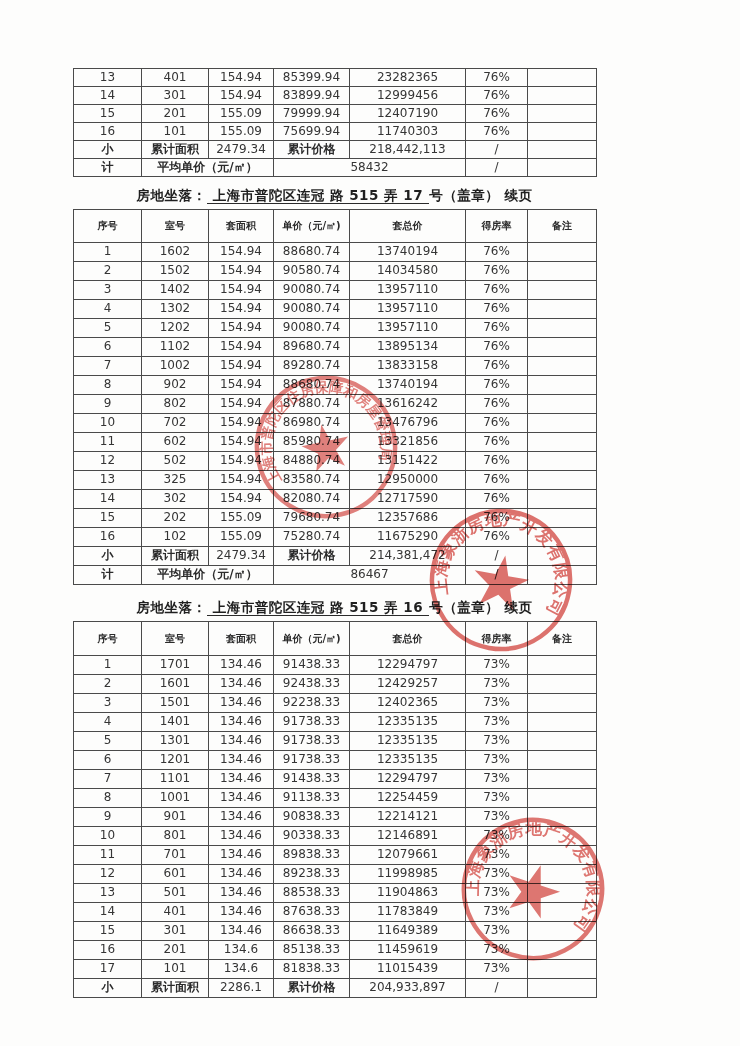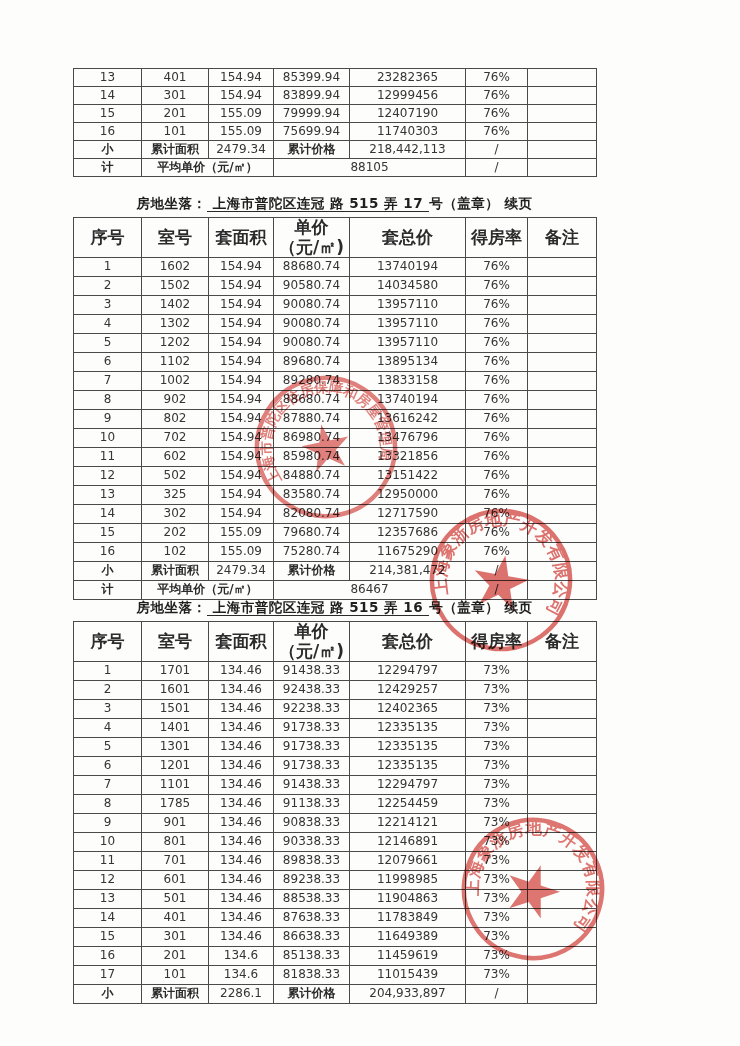--- a/index.html
+++ b/index.html
@@ -4,41 +4,41 @@
 <style>
   html,body{margin:0;padding:0;}
   body{
     width:740px;height:1046px;position:relative;overflow:hidden;
     background:#fdfdfc;
     font-family:"DejaVu Sans","Liberation Sans",sans-serif;
   }
   .page{position:absolute;inset:0;}
   .sec{position:absolute;left:64px;width:523px;margin-left:9px;}
   #sec0{top:68px;}
-  #sec1{top:196px;}
+  #sec1{top:188px;}
   #sec2{top:600px;}
   .table-title{
     text-align:center;font-size:13.5px;font-weight:bold;color:#1f1f1f;
     height:17px;line-height:15px;margin:0 0 4px 0;letter-spacing:.5px;
     white-space:nowrap;
   }
   .table-title .filled{
     border-bottom:1.5px solid #2a2a2a;padding:0 1px;
   }
   table{
     border-collapse:collapse;width:523px;table-layout:fixed;
     background:transparent;
   }
   td,th{
     border:1px solid #4a4a4a;text-align:center;vertical-align:middle;
     font-size:12px;color:#353535;height:18px;padding:0 1px;line-height:1.15;
     overflow:hidden;font-weight:normal;
   }
   #sec0 td{height:17px;}
-  thead th{height:32px;font-weight:bold;font-size:17px;color:#2b2b2b;}
+  thead th{height:32px;font-weight:bold;font-size:10px;color:#2b2b2b;}
   #sec2 thead th{height:33px;}
   td.b{font-weight:bold;color:#2b2b2b;}
   .stamp{position:absolute;mix-blend-mode:multiply;pointer-events:none;}
 </style>
 </head>
 <body>
 
 <div class="page">
 
   <section class="sec" id="sec0">
@@ -95,21 +95,21 @@
               <td class="b">累计面积</td>
               <td>2479.34</td>
               <td class="b">累计价格</td>
               <td>218,442,113</td>
               <td>/</td>
               <td></td>
             </tr>
             <tr>
               <td class="b">计</td>
               <td colspan="2" class="b">平均单价（元/㎡）</td>
-              <td colspan="2">88105</td>
+              <td colspan="2">58432</td>
               <td>/</td>
               <td></td>
             </tr>
           </tbody>
         </table>
       </div>
   </section>
 
   <section class="sec" id="sec1">
     <div class="table-title"><span>房地坐落：</span><span class="filled"> 上海市普陀区连冠 路 515 弄 17 </span><span>号（盖章）  续页</span></div>
@@ -384,21 +384,21 @@
               <td>7</td>
               <td>1101</td>
               <td>134.46</td>
               <td>91438.33</td>
               <td>12294797</td>
               <td>73%</td>
               <td></td>
             </tr>
             <tr>
               <td>8</td>
-              <td>1785</td>
+              <td>1001</td>
               <td>134.46</td>
               <td>91138.33</td>
               <td>12254459</td>
               <td>73%</td>
               <td></td>
             </tr>
             <tr>
               <td>9</td>
               <td>901</td>
               <td>134.46</td>

